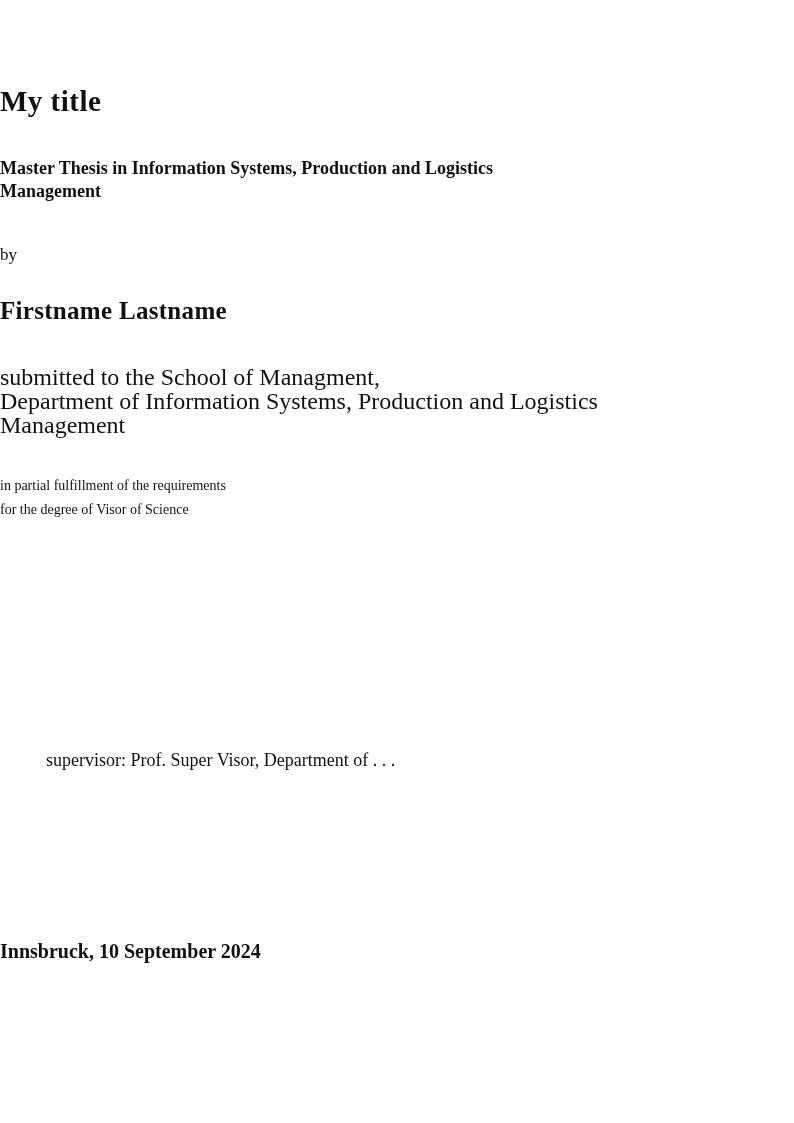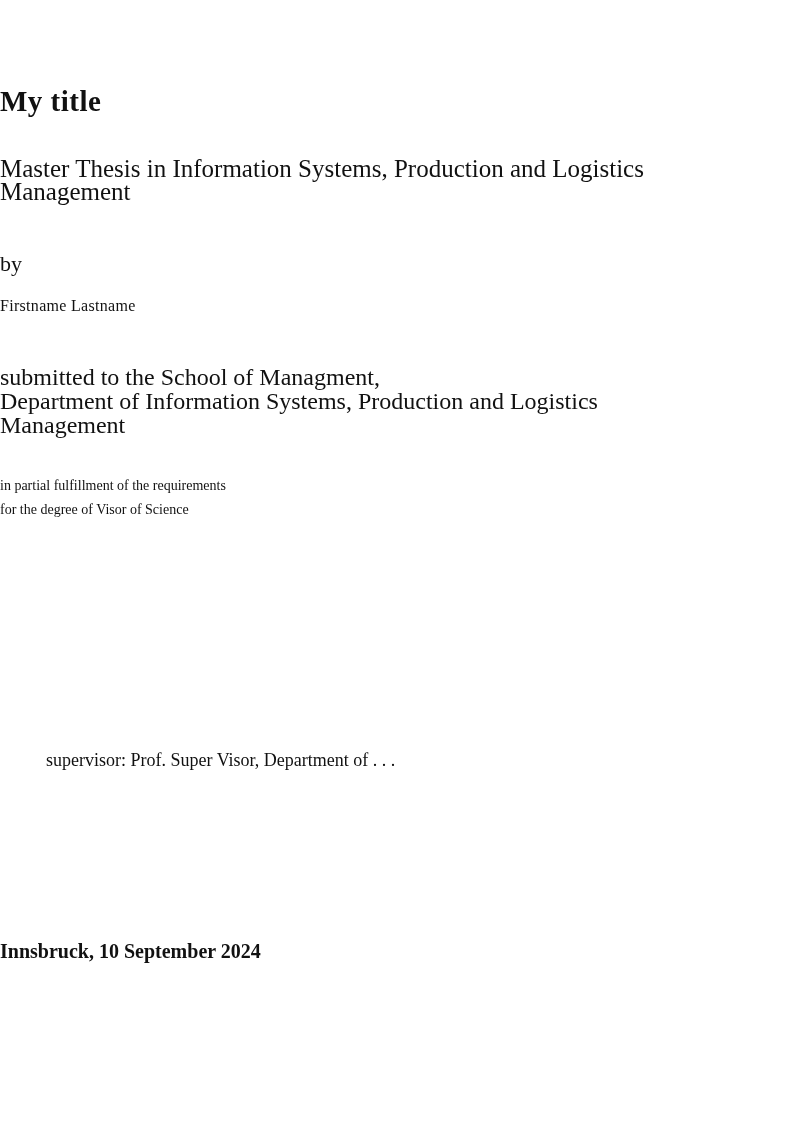--- a/index.html
+++ b/index.html
@@ -24,32 +24,32 @@
     text-align: left;
   }
   .title {
     top: 85px;
     font-size: 29px;
     font-weight: bold;
     letter-spacing: 0.5px;
   }
   .subtitle {
     top: 157px;
-    font-size: 25px;
-    font-weight: normal;
+    font-size: 18px;
+    font-weight: bold;
     line-height: 23px;
   }
   .byline {
-    top: 251px;
-    font-size: 22px;
+    top: 245px;
+    font-size: 17px;
   }
   .author {
     top: 297px;
-    font-size: 16px;
-    font-weight: normal;
+    font-size: 25px;
+    font-weight: bold;
     letter-spacing: 0.3px;
   }
   .submission {
     top: 365px;
     font-size: 24px;
     line-height: 24px;
   }
   .fulfillment {
     top: 474px;
     font-size: 14px;

